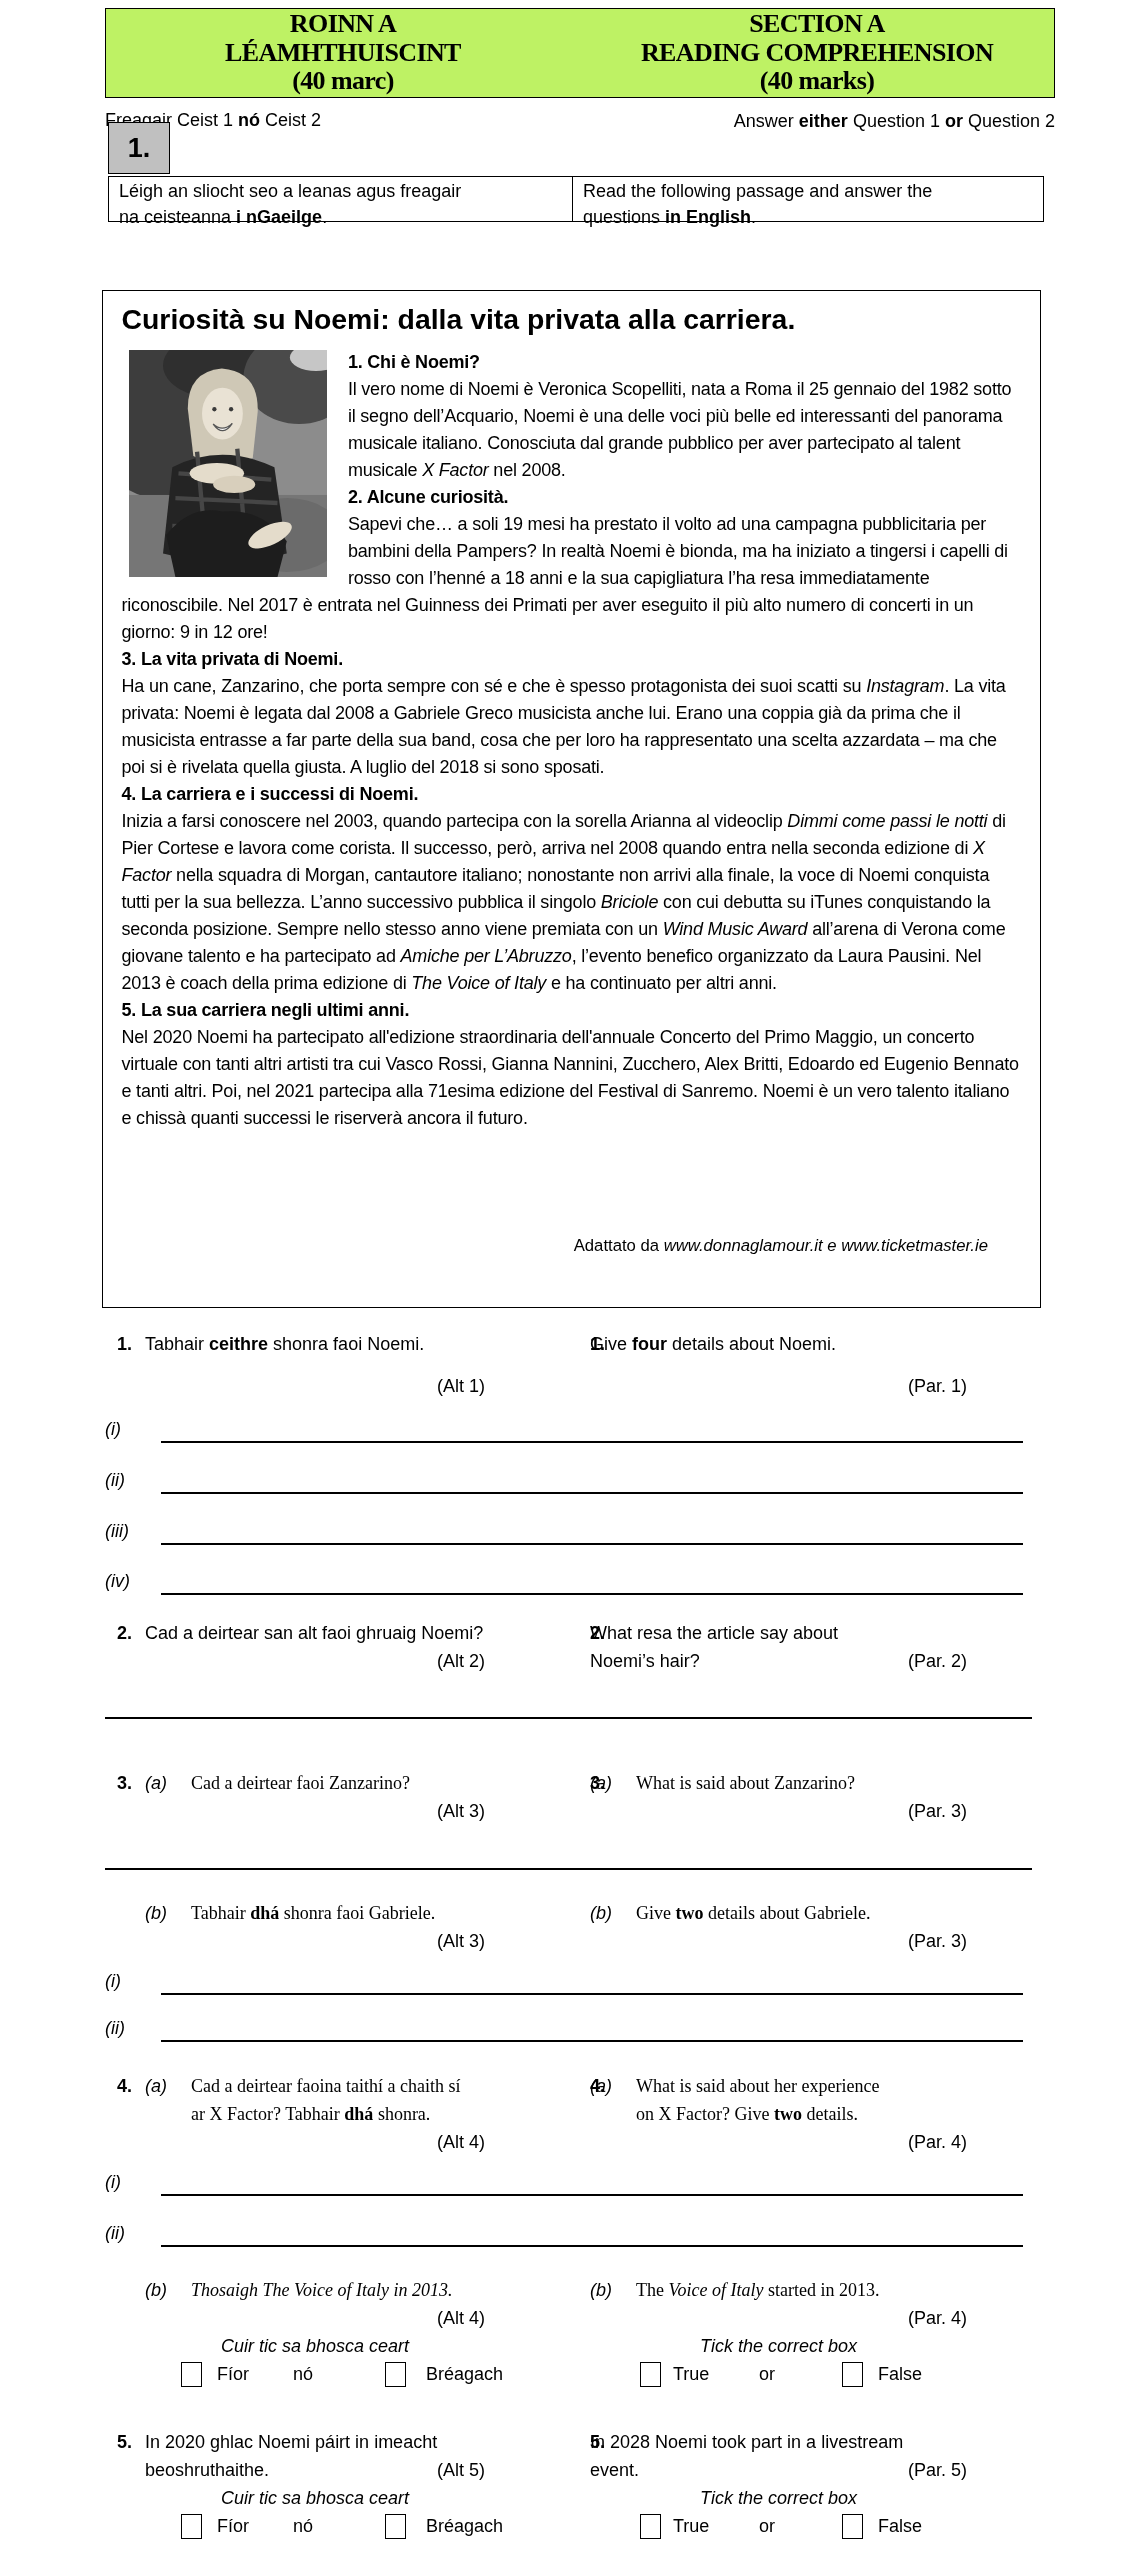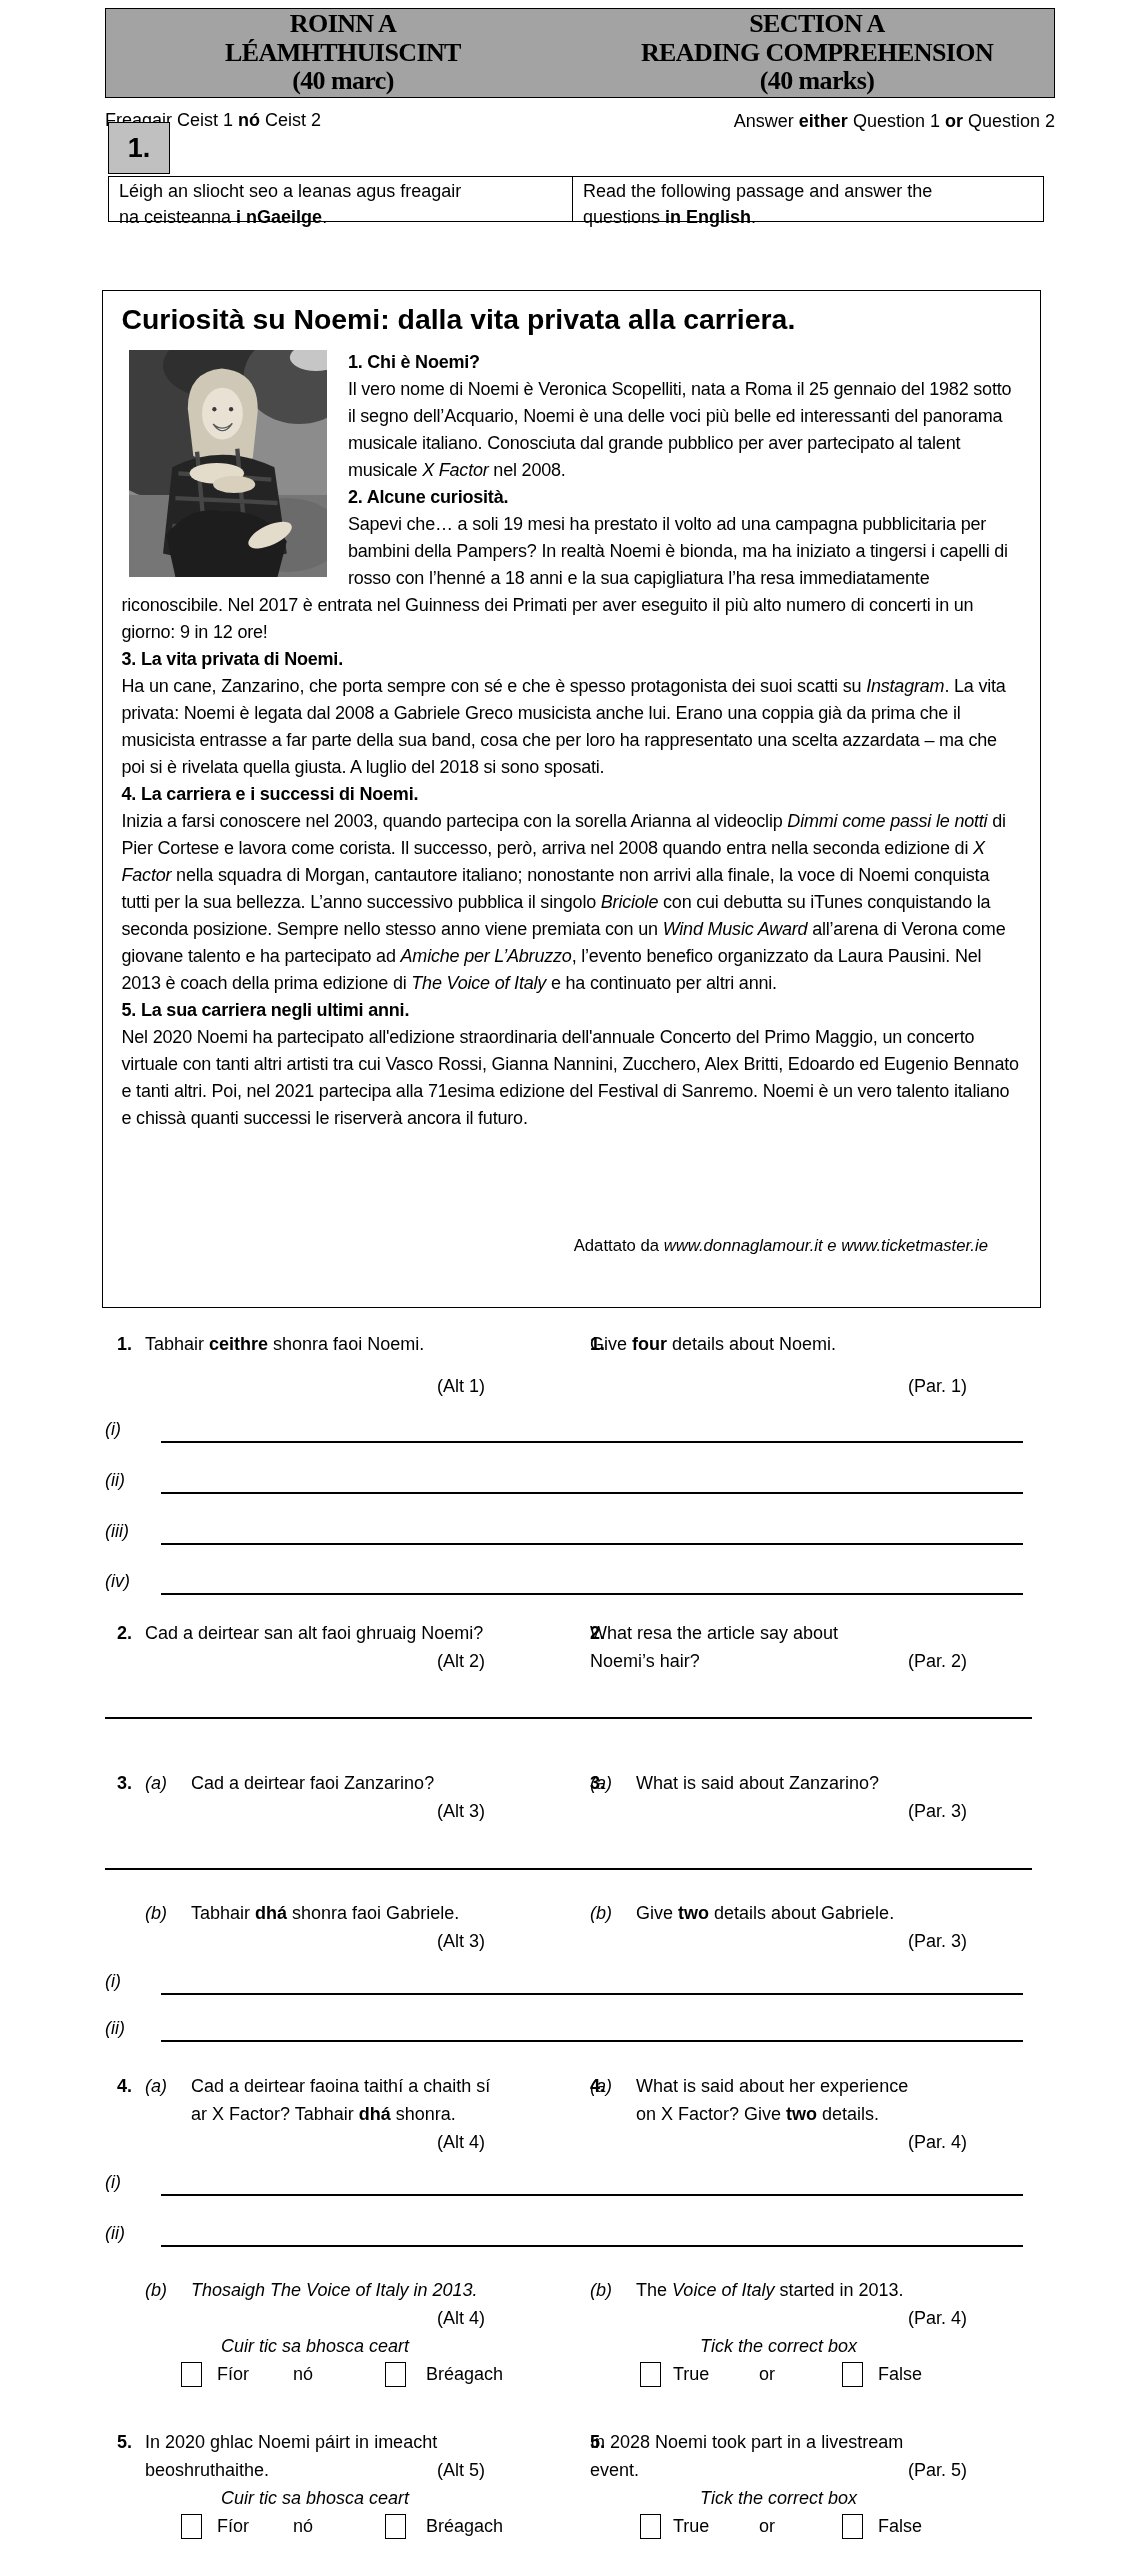--- a/index.html
+++ b/index.html
@@ -3,21 +3,21 @@
 <meta charset="utf-8">
 <style>
   html,body{margin:0;padding:0;background:#ffffff;}
   .page{position:relative;width:1124px;height:2576px;background:#fff;color:#000;
         font-family:"Liberation Sans",sans-serif;font-size:18px;overflow:hidden;}
   .abs{position:absolute;}
   .b{font-weight:bold;}
   .i{font-style:italic;}
 
   
-  .hdr{left:105px;top:8px;width:950px;height:90px;background:#a3a3a3;
+  .hdr{left:105px;top:8px;width:950px;height:90px;background:#bef264;
        border:1.9px solid #000;box-sizing:border-box;display:flex;}
   .hcol{flex:1;text-align:center;font-family:"Liberation Serif",serif;font-weight:bold;
         font-size:26px;line-height:28.4px;padding-top:1.2px;letter-spacing:-0.6px;}
 
   .shL{left:105px;top:106px;width:466px;text-align:left;line-height:28px;}
   .shR{left:571px;top:107px;width:484px;text-align:right;line-height:28px;}
 
   .numbox{left:108px;top:122px;width:62px;height:52px;background:#c0c0c0;
           border:1.9px solid #000;box-sizing:border-box;display:flex;align-items:center;
           justify-content:center;font-size:27px;font-weight:bold;}
@@ -39,21 +39,21 @@
   .credit{position:absolute;right:52px;bottom:48px;font-size:16.7px;letter-spacing:0;}
 
   
   .qrow{position:absolute;left:0;width:1124px;}
   .qL{position:absolute;left:117px;top:0;width:408px;}
   .qR{position:absolute;left:590px;top:0;width:439px;}
   .qnum{position:absolute;left:0;top:0;font-weight:bold;line-height:28px;}
   .qL .qt{margin-left:28px;width:340px;position:relative;}
   .qR .qt{width:377px;position:relative;}
   .qsub{position:absolute;left:0;top:0;font-style:italic;line-height:28px;}
-  .qlines{line-height:28px;}
+  .qlines{line-height:28px;font-family:Liberation Serif, serif;}
   .qlines.indent{margin-left:46px;}
   .qline{white-space:nowrap;line-height:28px;}
   .marker-line{text-align:right;line-height:28px;}
   .marker-line.sp{margin-top:13.6px;}
   .flexline{display:flex;justify-content:space-between;line-height:28px;white-space:nowrap;}
   .tick{text-align:center;font-style:italic;line-height:28px;}
 
   .cbrow{position:relative;height:28px;line-height:28px;}
   .cb{position:absolute;top:1.9px;width:21px;height:25px;border:1.9px solid #000;
       box-sizing:border-box;background:#fff;}

